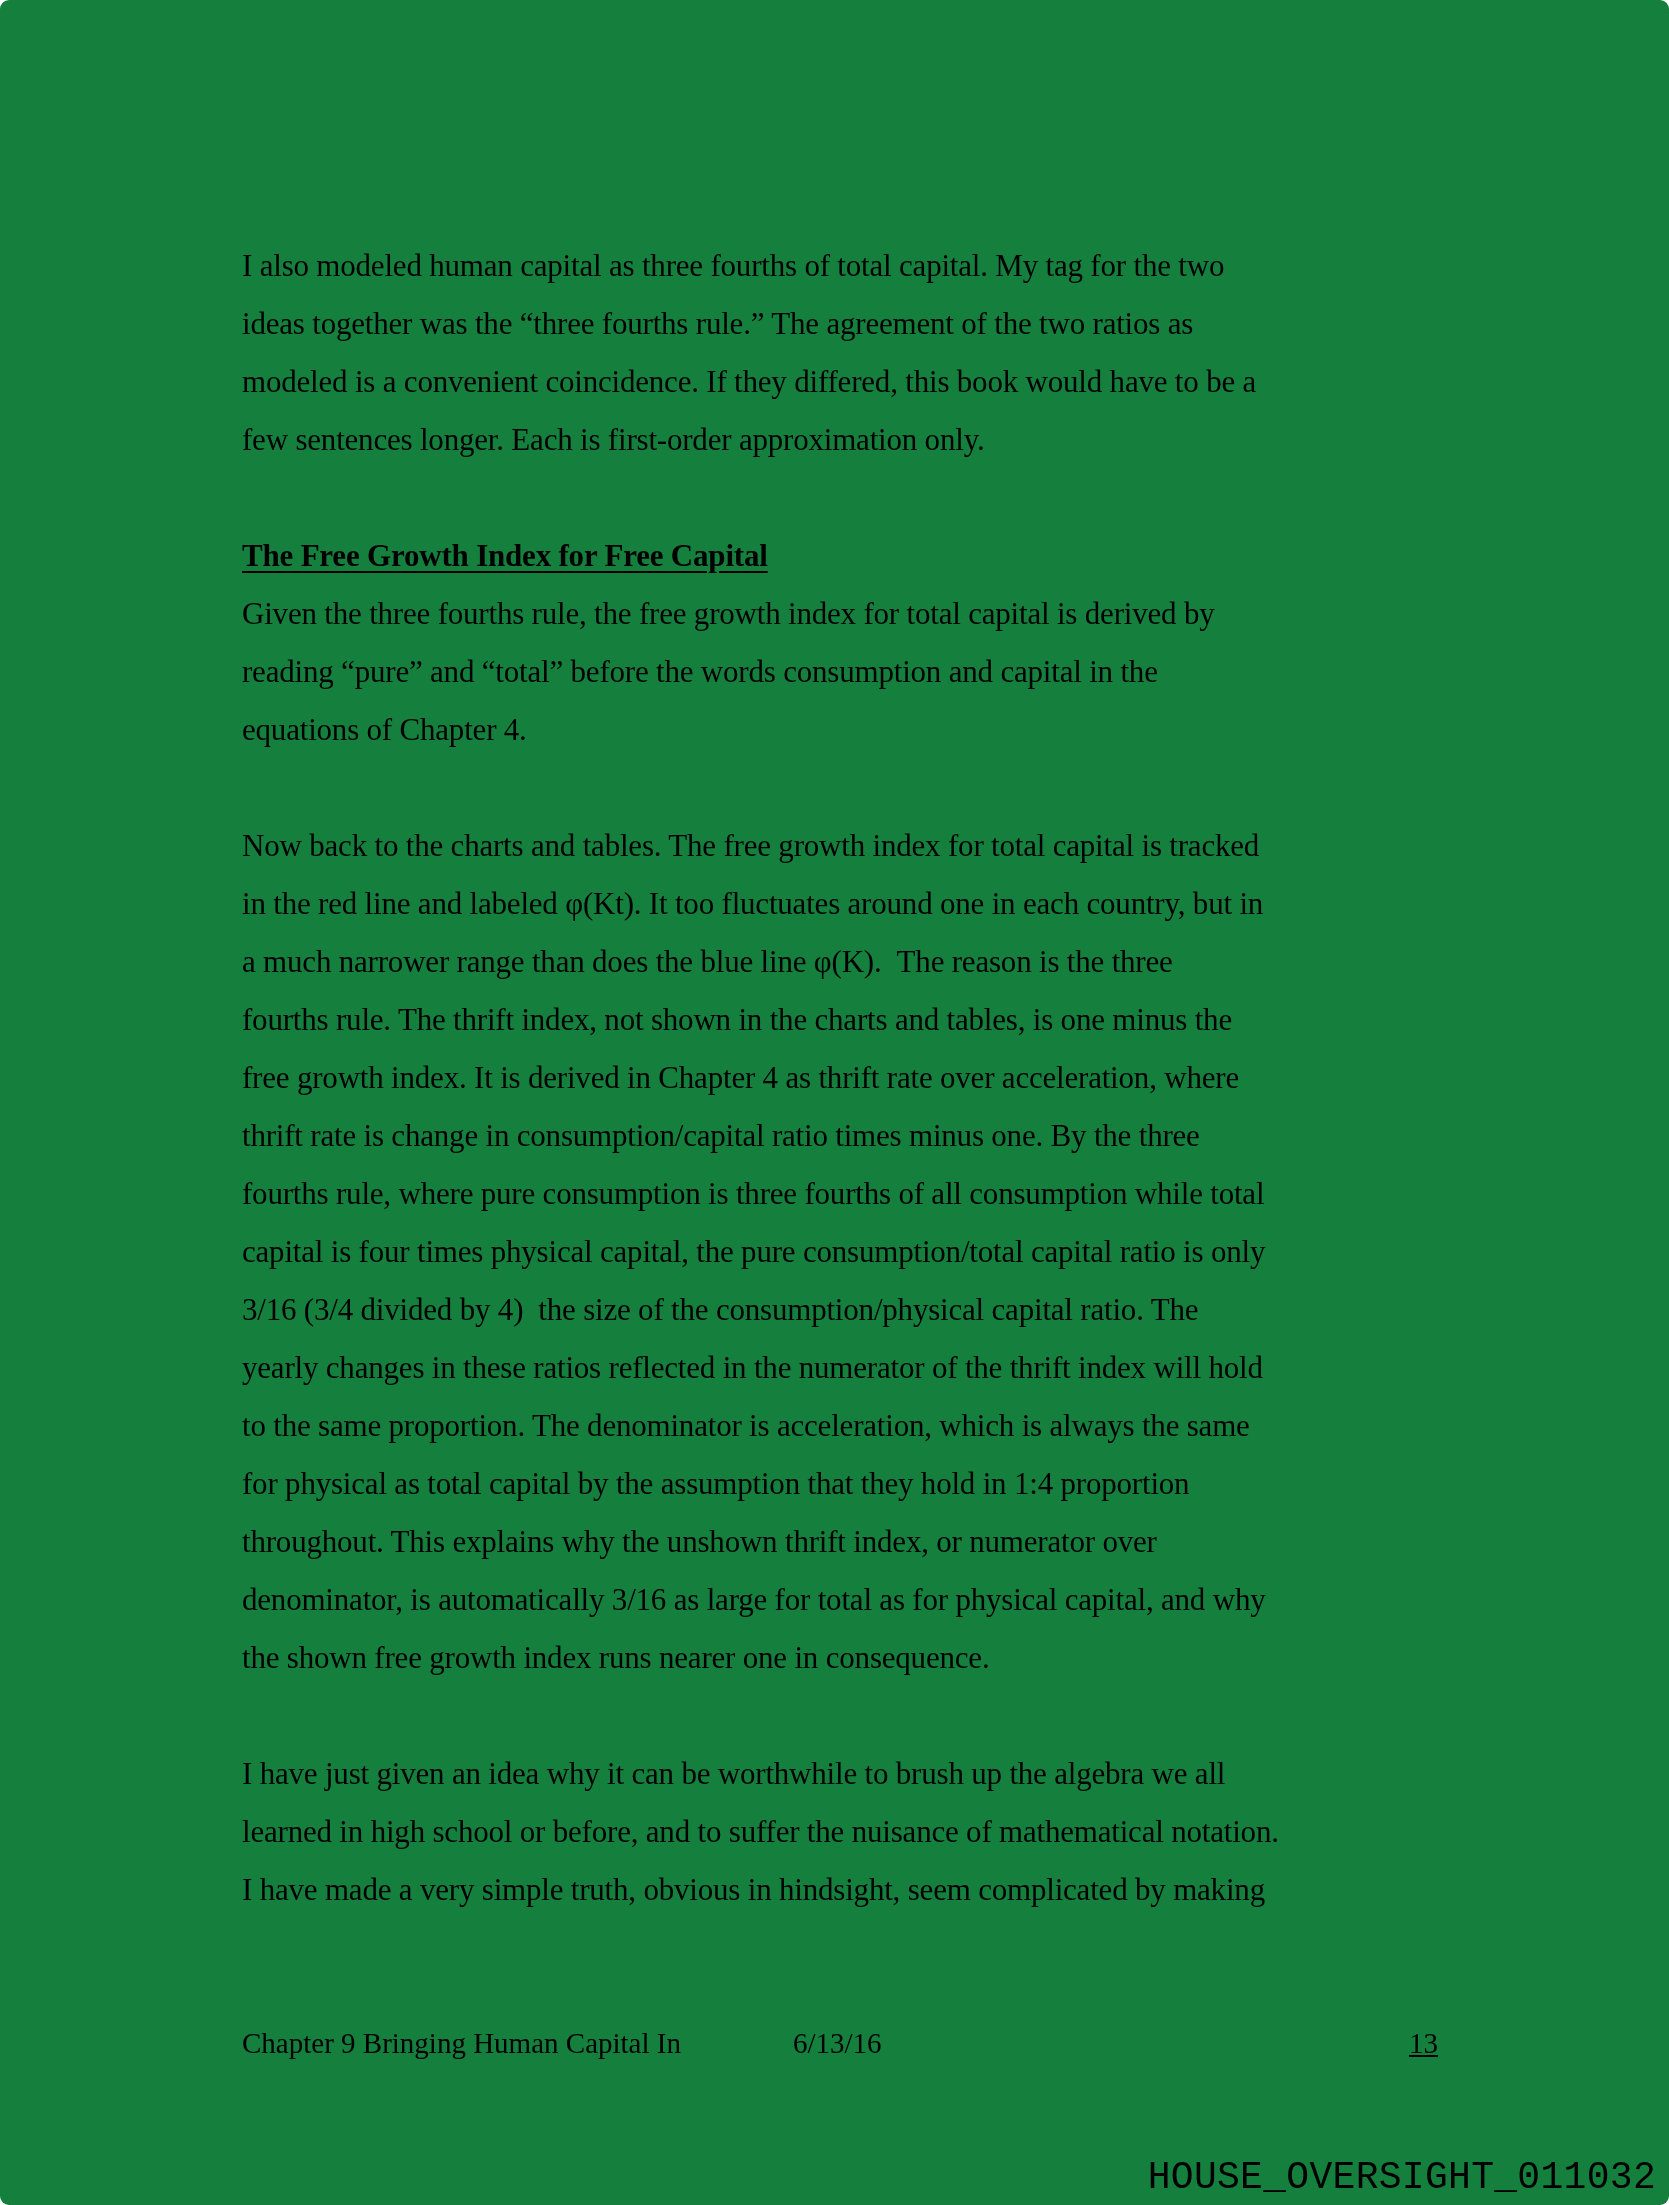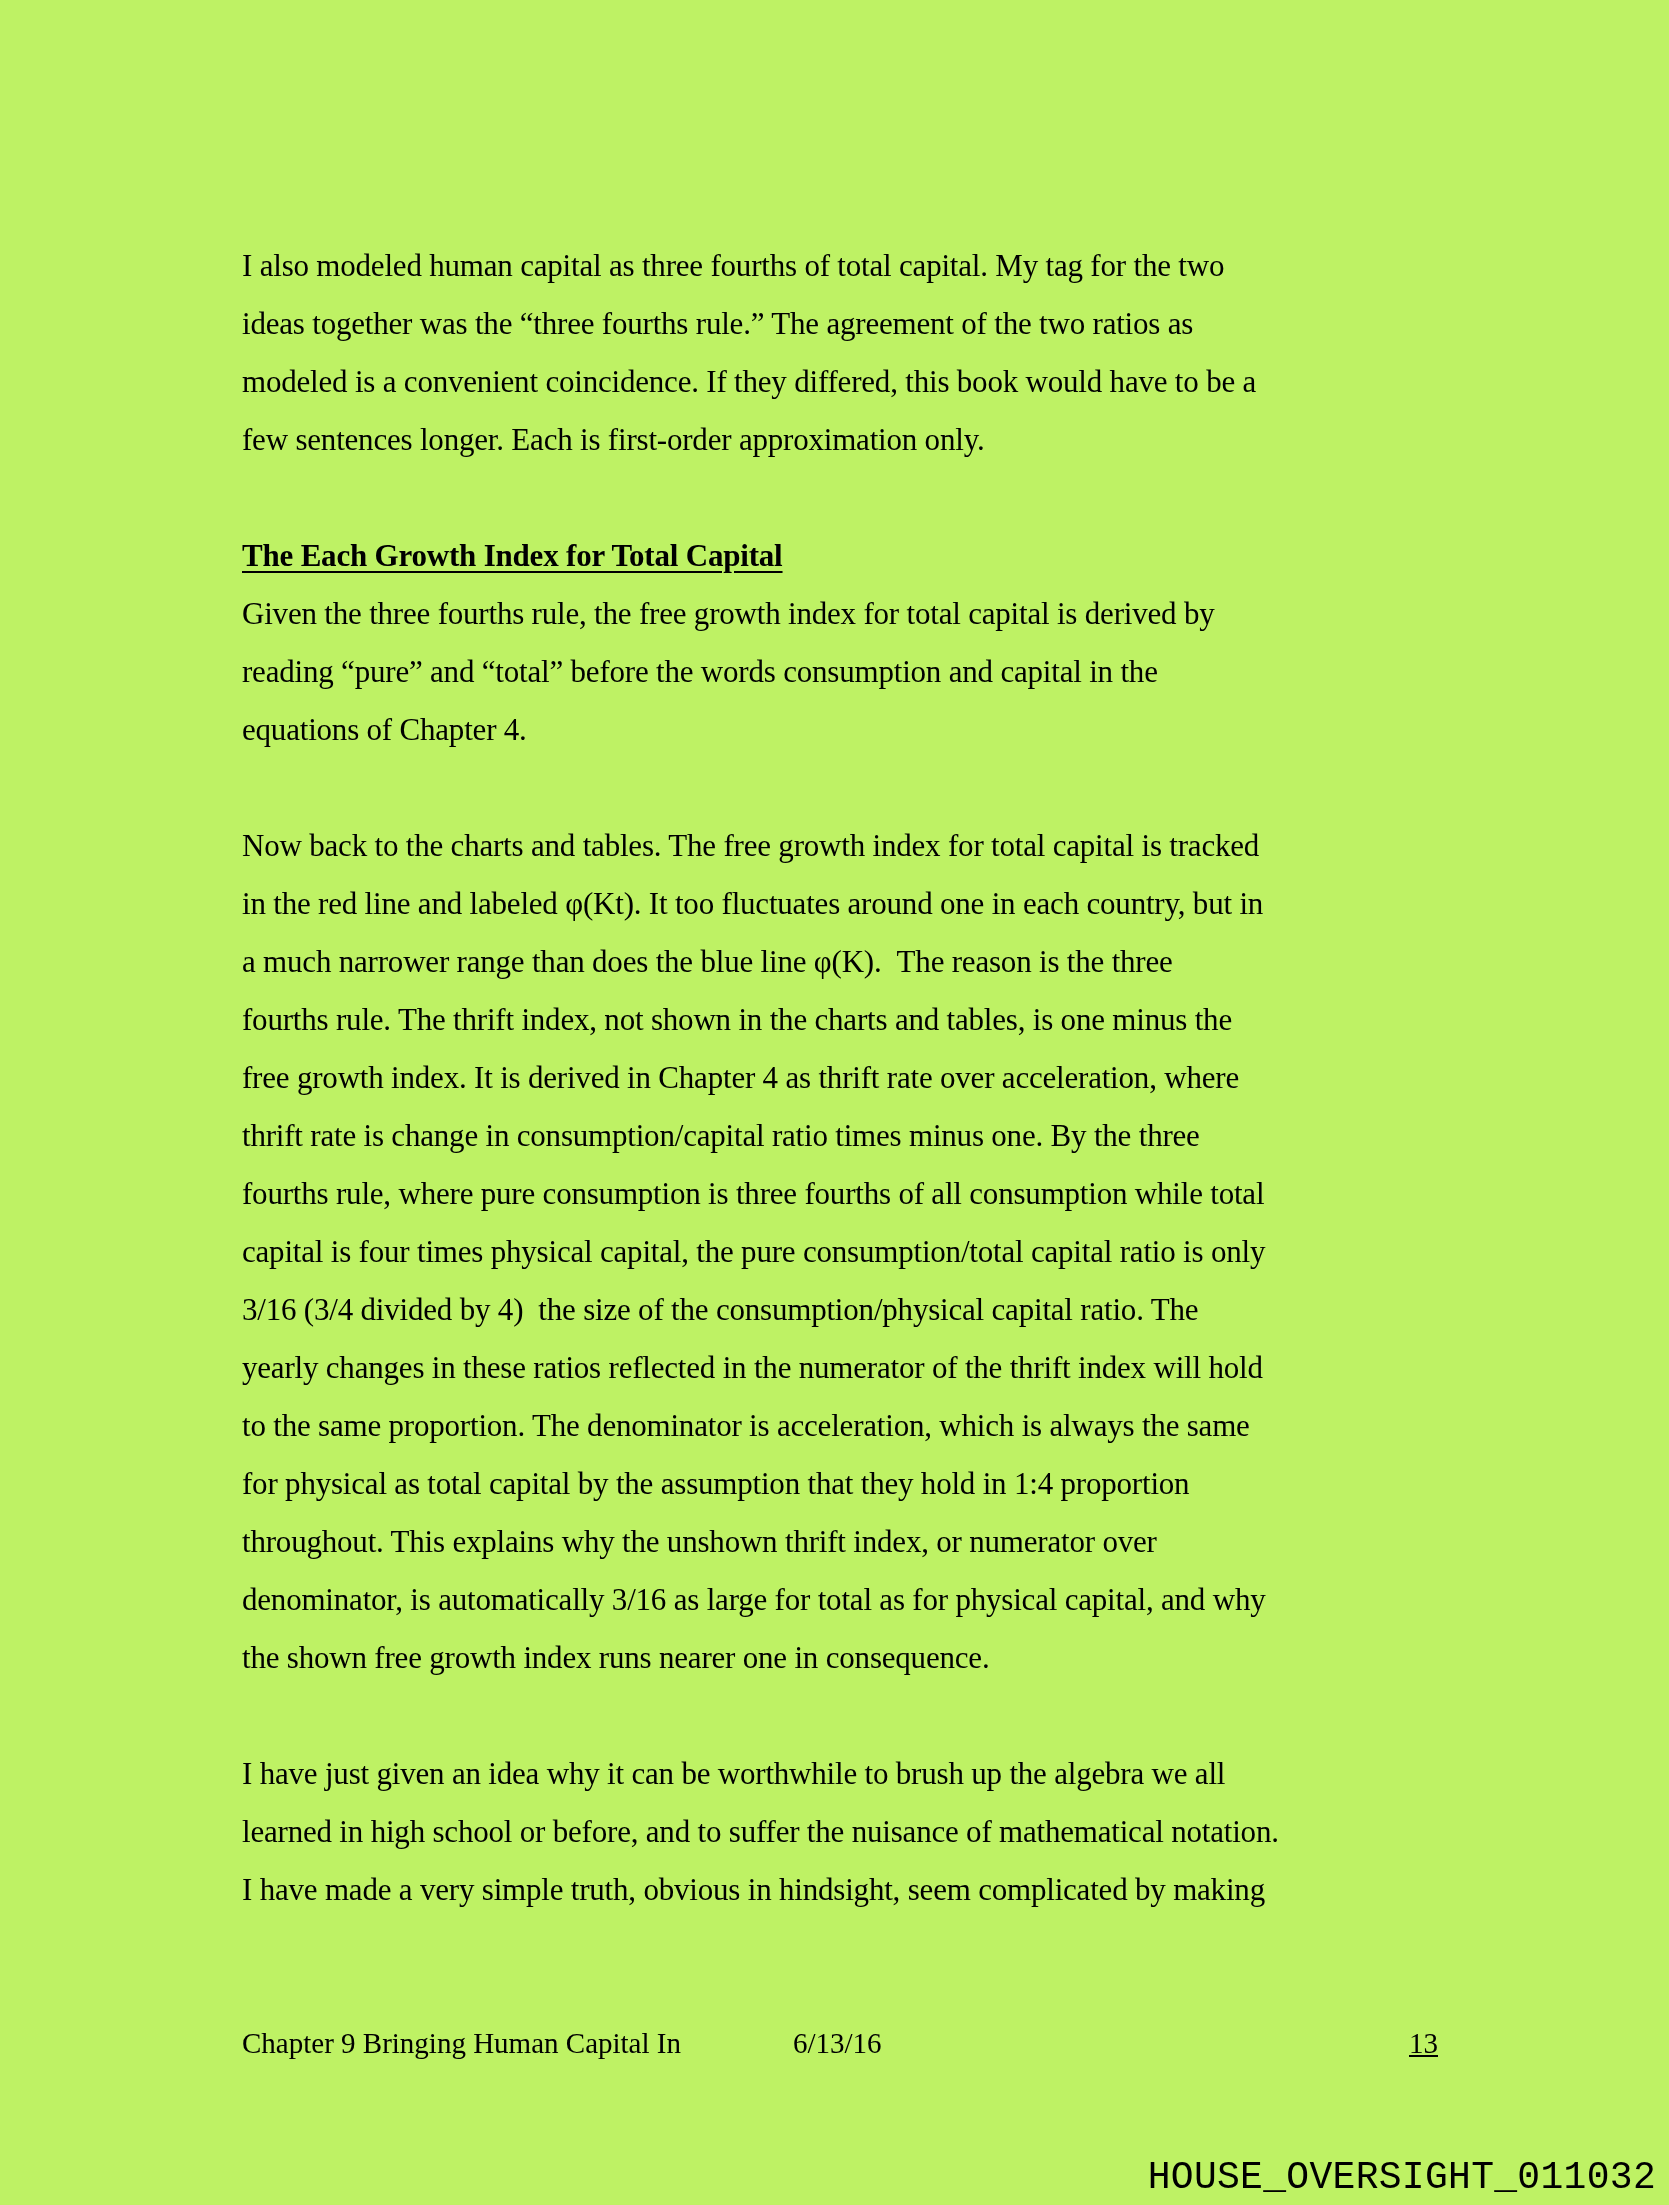--- a/index.html
+++ b/index.html
@@ -8,21 +8,22 @@
     position: relative;
     width: 1669px;
     height: 2205px;
     overflow: hidden;
     font-family: "Liberation Serif", "DejaVu Serif", serif;
     color: #000000;
   }
   .page {
     position: absolute;
     inset: 0;
-    background: #bef264;
+    background: #15803d;
+    border-radius: 9px;
   }
   .content {
     position: absolute;
     left: 242px;
     top: 237px;
     width: 1237px;
   }
   .para, .heading {
     font-size: 31px;
     line-height: 58px;
@@ -67,21 +68,21 @@
 <body>
 
 <div class="page">
 
   <main class="content">
     <p class="para">I also modeled human capital as three fourths of total capital. My tag for the two
 ideas together was the “three fourths rule.” The agreement of the two ratios as
 modeled is a convenient coincidence. If they differed, this book would have to be a
 few sentences longer. Each is first-order approximation only.</p>
 
-    <h2 class="heading">The Each Growth Index for Total Capital</h2>
+    <h2 class="heading">The Free Growth Index for Free Capital</h2>
 
     <p class="para">Given the three fourths rule, the free growth index for total capital is derived by
 reading “pure” and “total” before the words consumption and capital in the
 equations of Chapter 4.</p>
 
     <p class="para">Now back to the charts and tables. The free growth index for total capital is tracked
 in the red line and labeled φ(Kt). It too fluctuates around one in each country, but in
 a much narrower range than does the blue line φ(K).  The reason is the three
 fourths rule. The thrift index, not shown in the charts and tables, is one minus the
 free growth index. It is derived in Chapter 4 as thrift rate over acceleration, where

